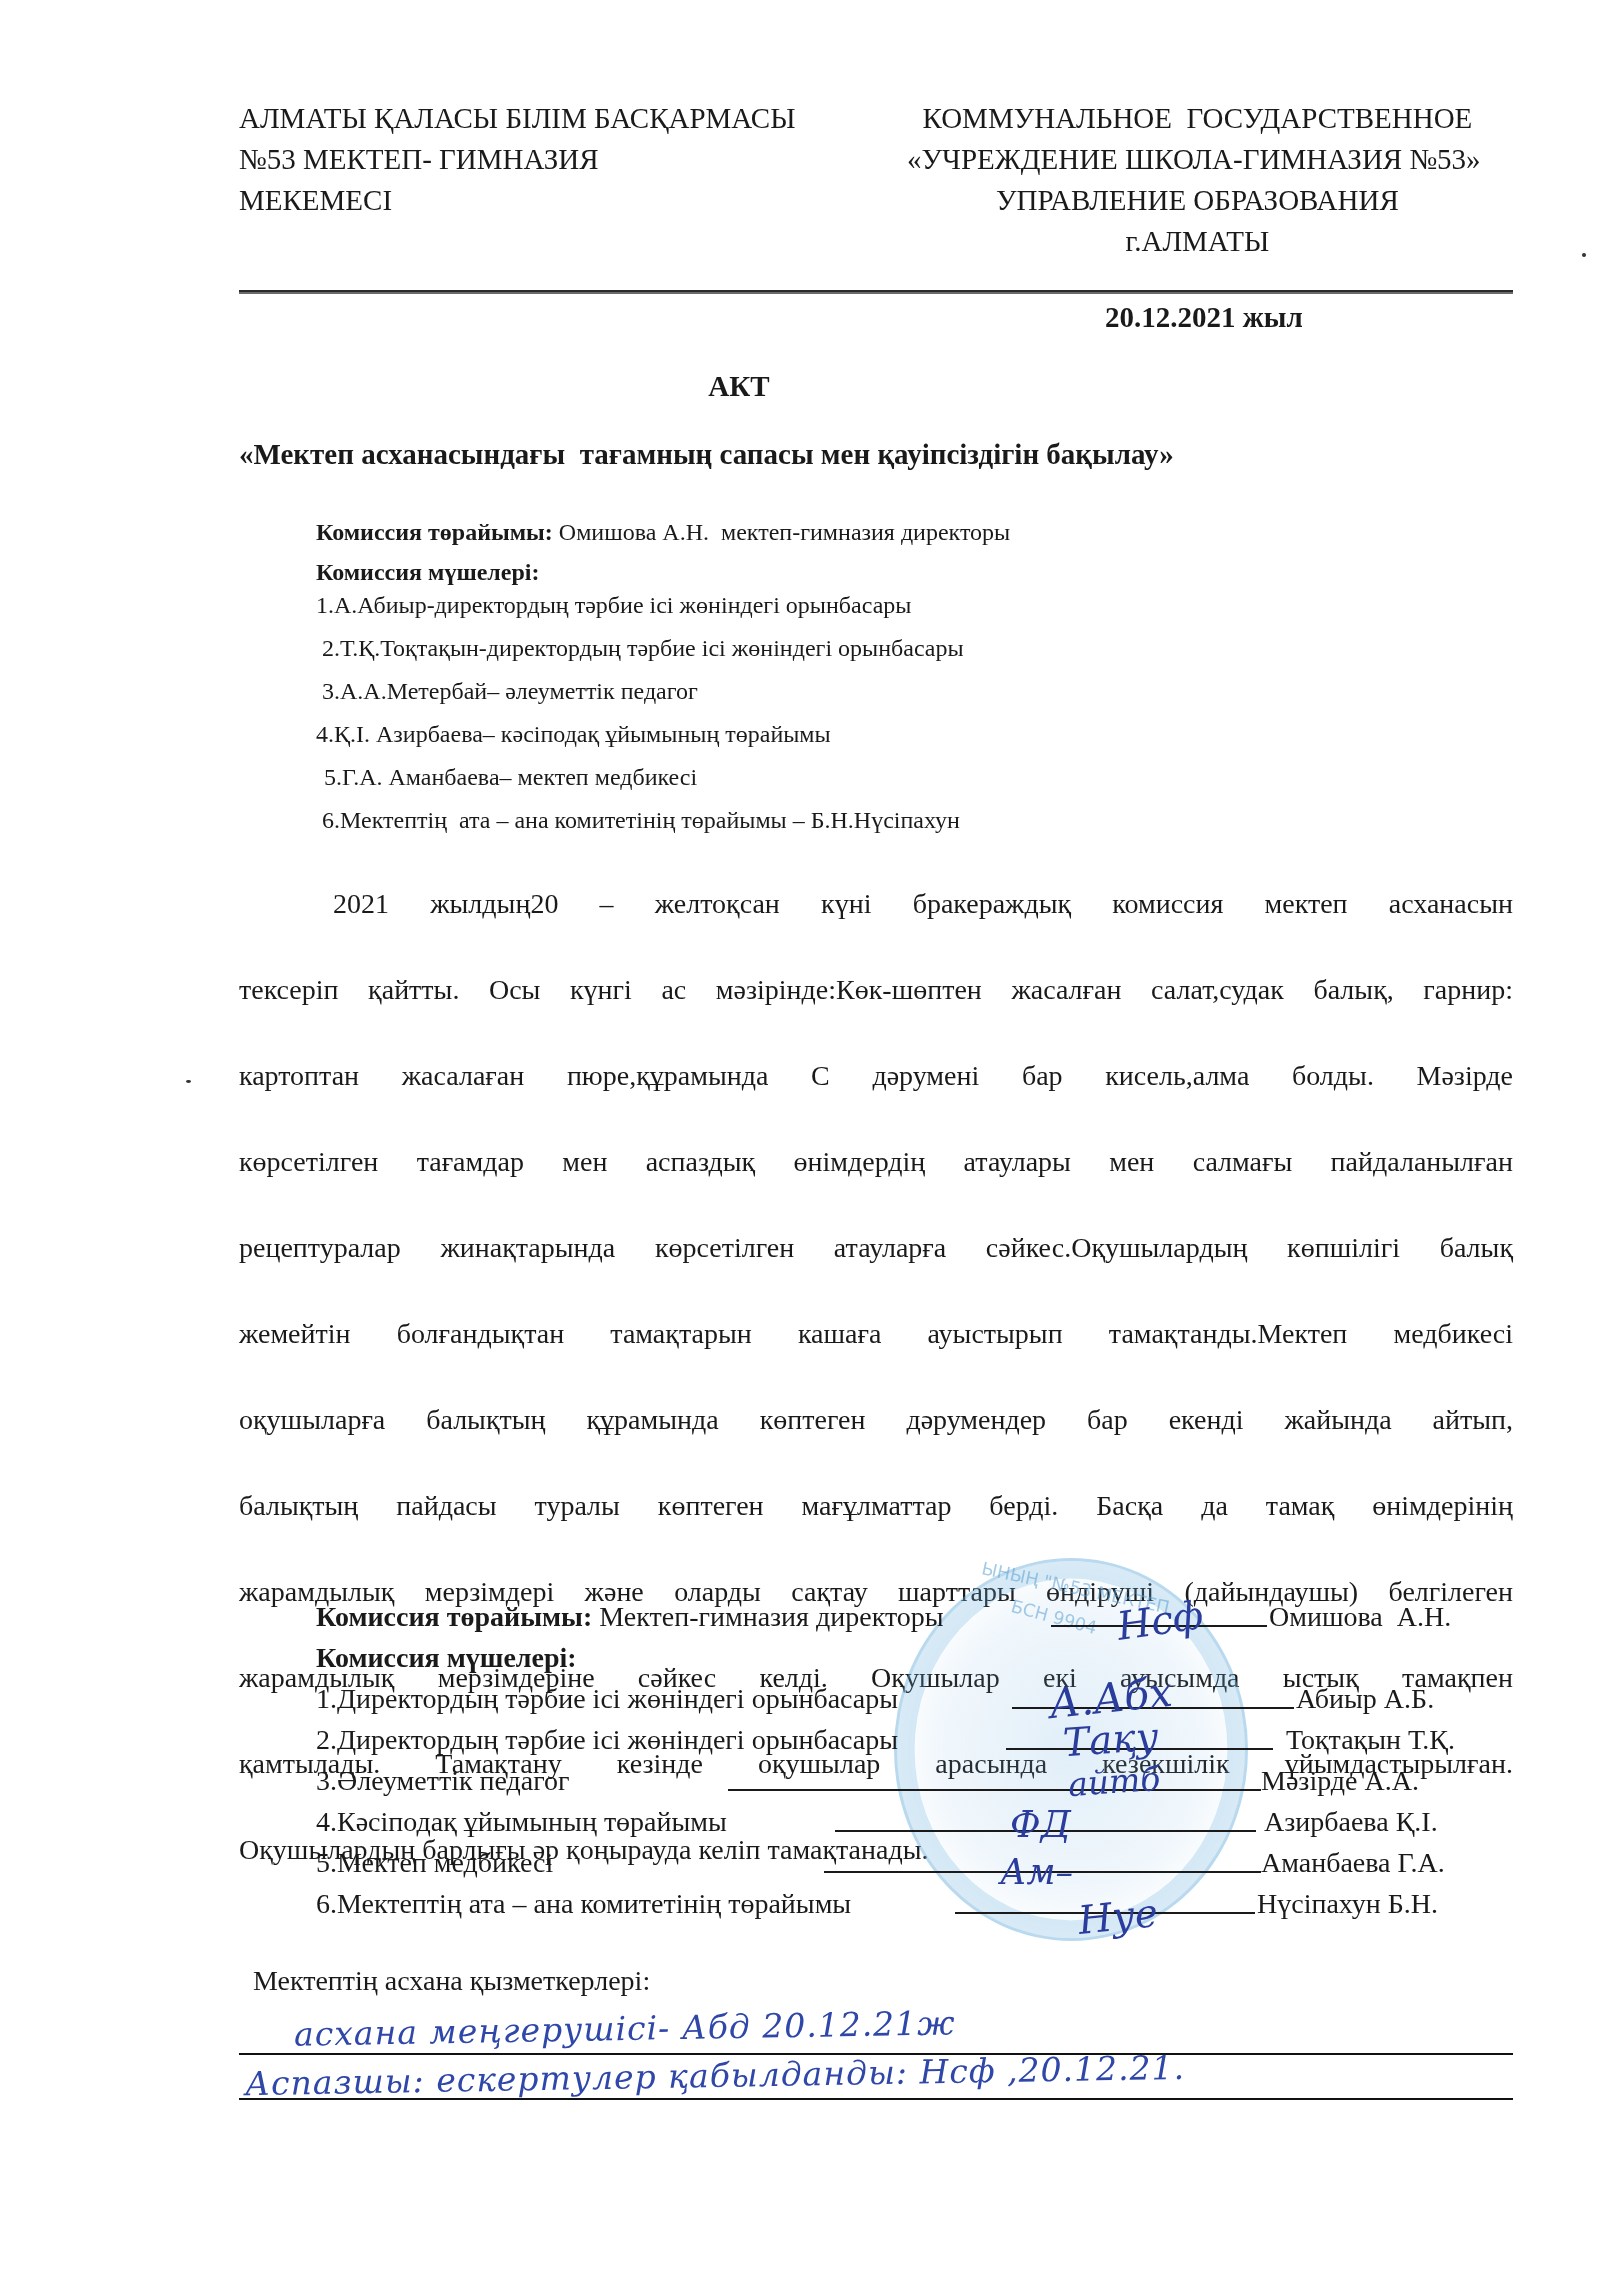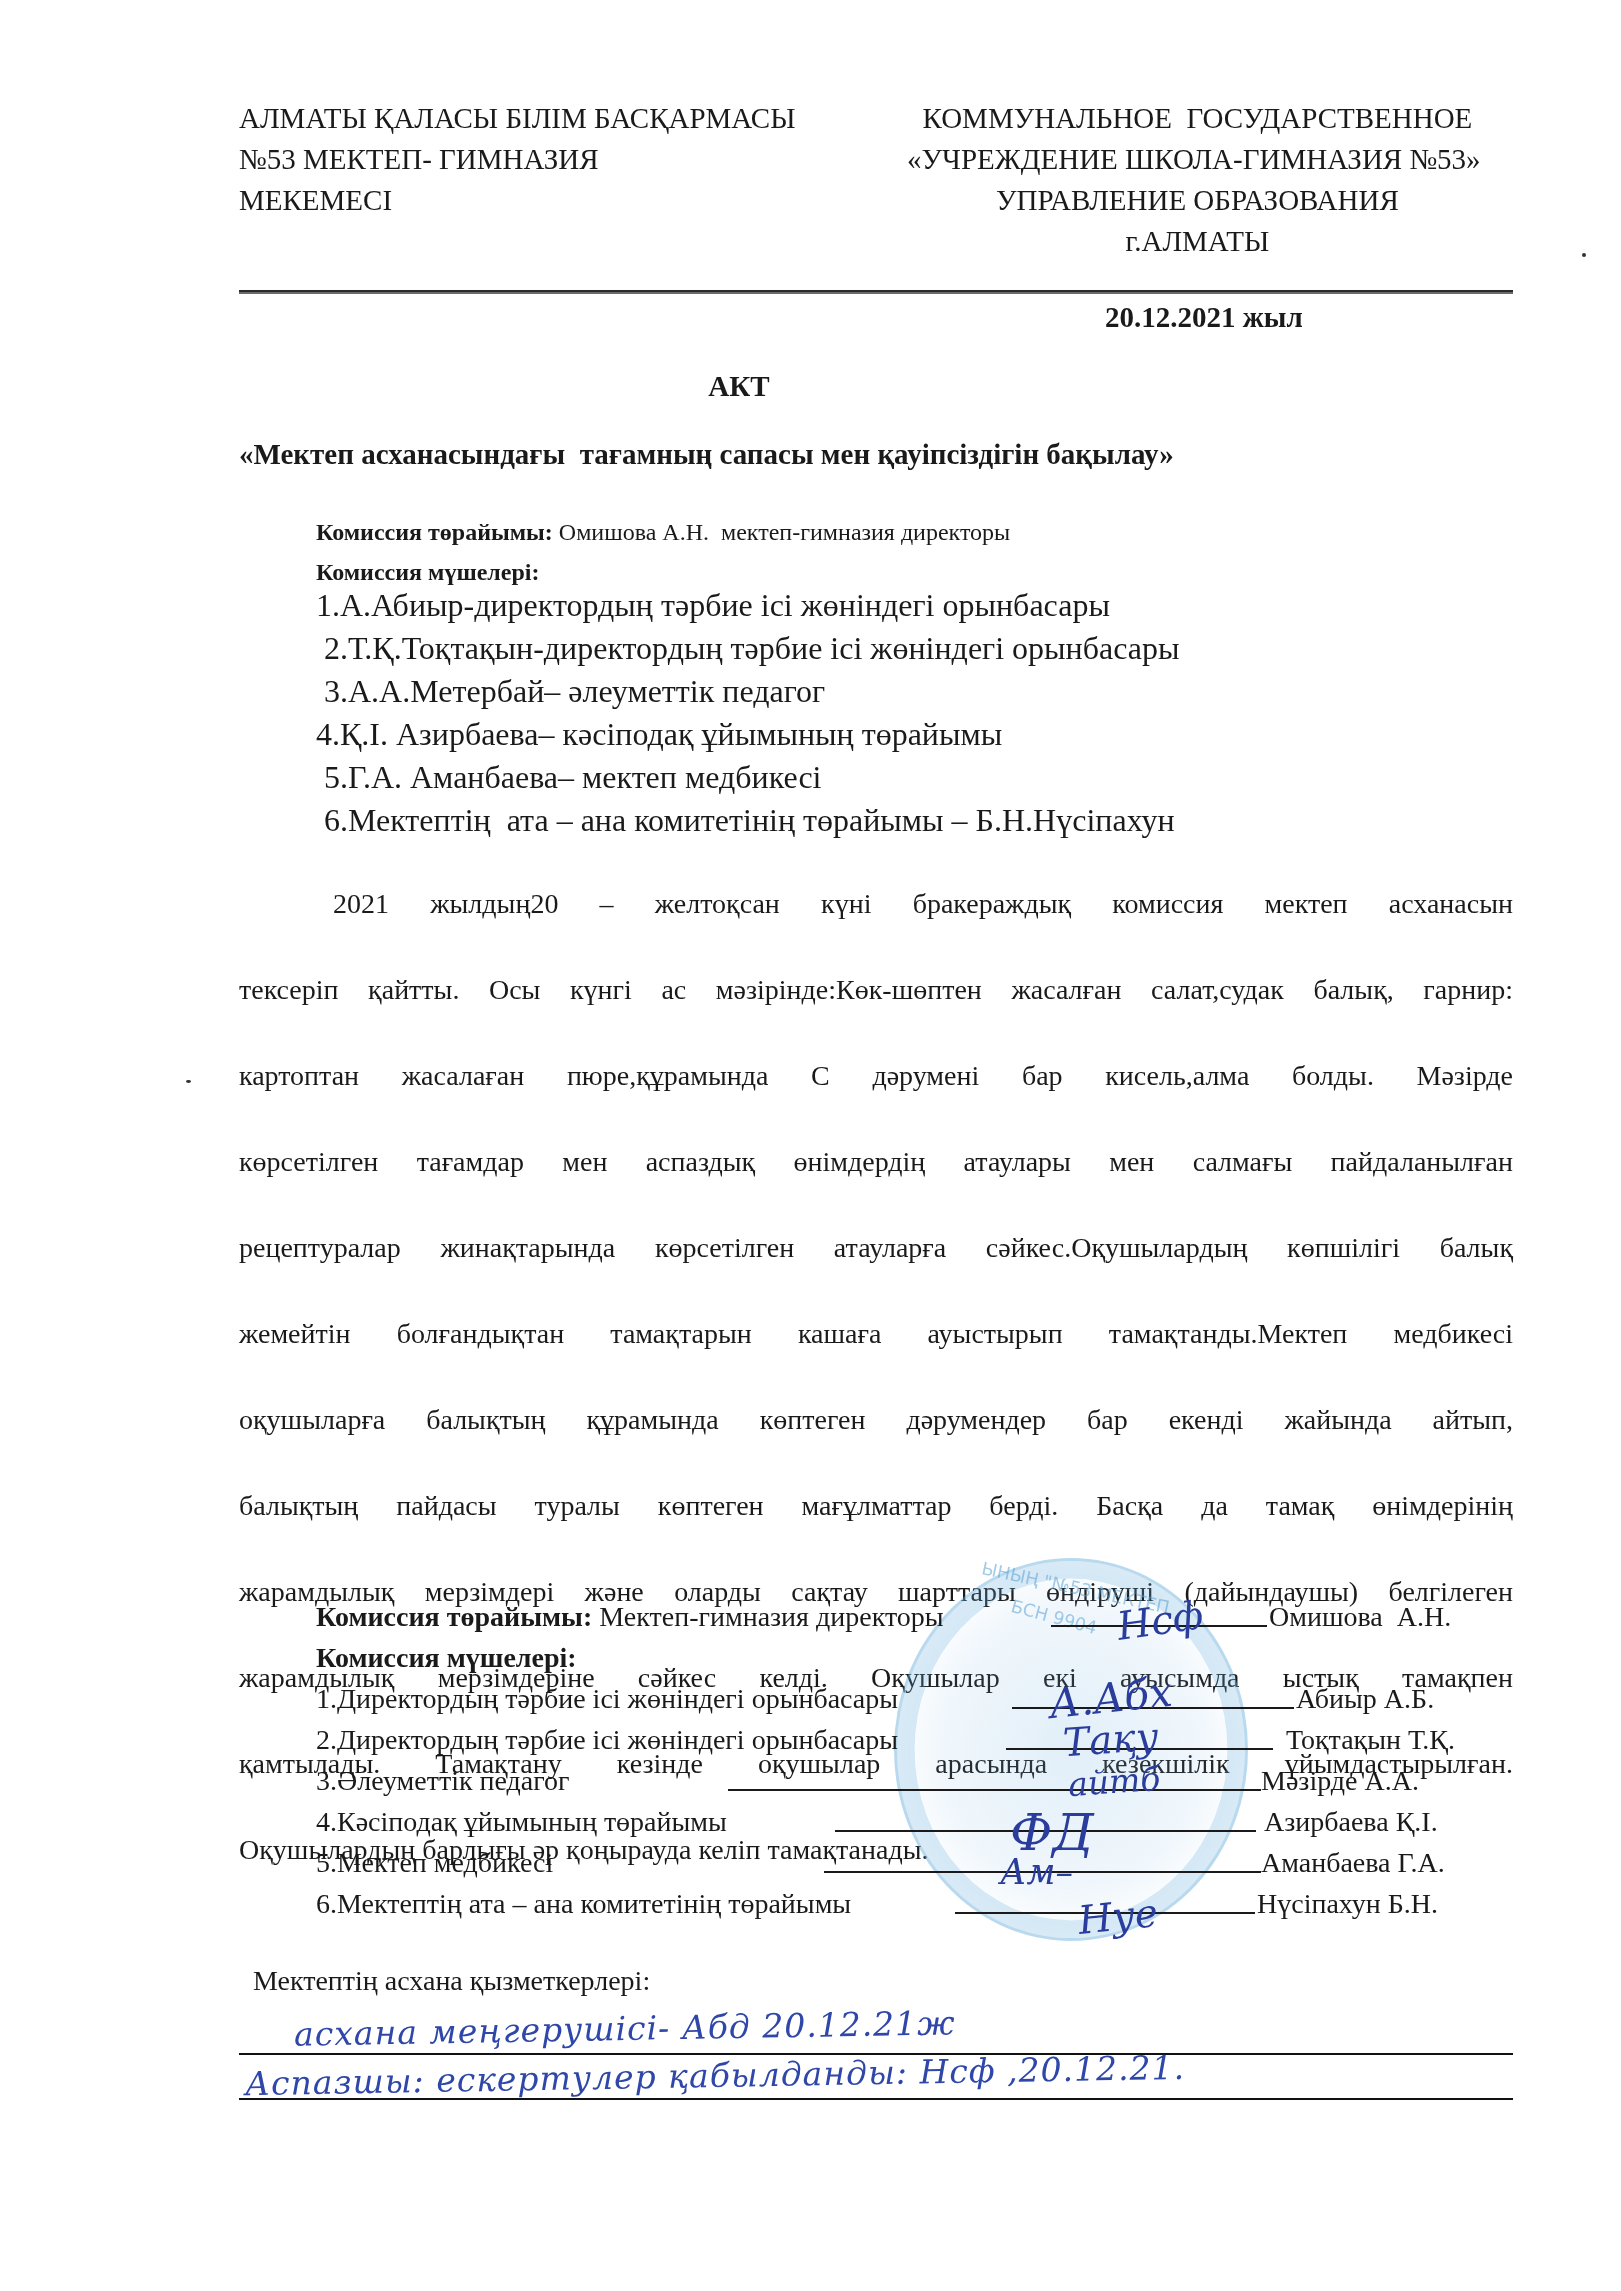--- a/index.html
+++ b/index.html
@@ -14,21 +14,21 @@
     .hdr-right { left: 907px; top: 98px; text-align: center; }
     .hdr-line { white-space: pre; }
     .rule { left: 239px; width: 1274px; top: 290px; height: 0; border-top: 2.9px solid #2a2a2a; box-shadow: 0 2px 0 #6a6a6a; }
     .date { left: 1105px; top: 301px; font-size: 29px; font-weight: bold; }
     .title { left: 0; width: 1478px; top: 370px; text-align: center; font-size: 29px; font-weight: bold; }
     .subtitle { left: 239px; top: 438px; font-size: 29px; font-weight: bold; white-space: pre; }
 
     .commission { left: 316px; top: 512px; font-size: 24px; line-height: 40px; }
     .commission .row { white-space: pre; }
     .commission .b { font-weight: bold; }
-    .members { left: 316px; top: 584px; font-size: 32px; line-height: 43px; }
+    .members { left: 316px; top: 584px; font-size: 24px; line-height: 43px; }
     .members .m { white-space: pre; }
 
     .para { left: 239px; width: 1274px; top: 882px; font-size: 28px; line-height: 43px; text-align: justify; }
     .para .ln { display: block; height: 43px; margin-bottom: 0; text-align: justify; text-align-last: justify; white-space: nowrap; }
     .para .ln.first { text-indent: 94px; }
     .para .ln.last { text-align-last: left; }
     .para .gap { height: 43px; display: block; }
 
     .sign { left: 316px; top: 1596px; width: 1206px; font-size: 28px; line-height: 41px; }
     .sign .srow { position: relative; height: 41px; white-space: nowrap; }
@@ -155,21 +155,21 @@
     <span class="lbl"> 6.Мектептің  ата – ана комитетінің төрайымы</span>
     <span class="line" style="left:639px; width:300px;"></span>
     <span class="nm" style="left:941px;">Нүсіпахун Б.Н.</span>
   </div>
 </div>
 
 <div class="sig" style="left:1117px; top:1598px; font-size:39px; transform:rotate(-8deg);">Нсф</div>
 <div class="sig" style="left:1049px; top:1674px; font-size:41px; transform:rotate(-6deg);">А.Абх</div>
 <div class="sig" style="left:1063px; top:1717px; font-size:39px; transform:rotate(-4deg);">Тақу</div>
 <div class="sig" style="left:1068px; top:1762px; font-size:33px; transform:rotate(-4deg);">айтб</div>
-<div class="sig" style="left:1010px; top:1803px; font-size:51px;">ФД</div>
+<div class="sig" style="left:1010px; top:1803px; font-size:37px;">ФД</div>
 <div class="sig" style="left:1000px; top:1852px; font-size:35px;">Ам–</div>
 <div class="sig" style="left:1078px; top:1894px; font-size:39px; transform:rotate(-6deg);">Нуе</div>
 
 <div class="abs staff">Мектептің асхана қызметкерлері:</div>
 <div class="abs hw" style="left:294px; top:2009px; transform:rotate(-1deg);">асхана меңгерушісі-  Абд    20.12.21ж</div>
 <div class="abs hw-line" style="top:2053px;"></div>
 <div class="abs hw" style="left:245px; top:2056px; transform:rotate(-1deg);">Аспазшы: ескертулер қабылданды: Нсф  ,20.12.21.</div>
 <div class="abs hw-line" style="top:2098px;"></div>
 
 

